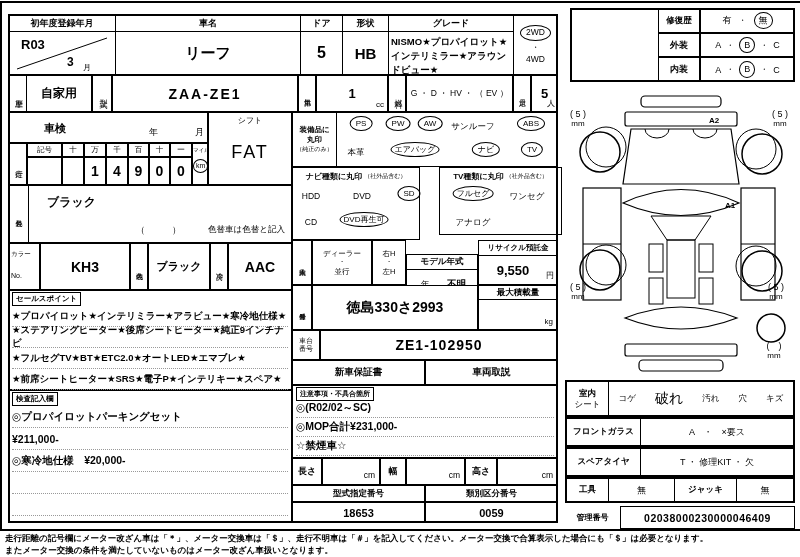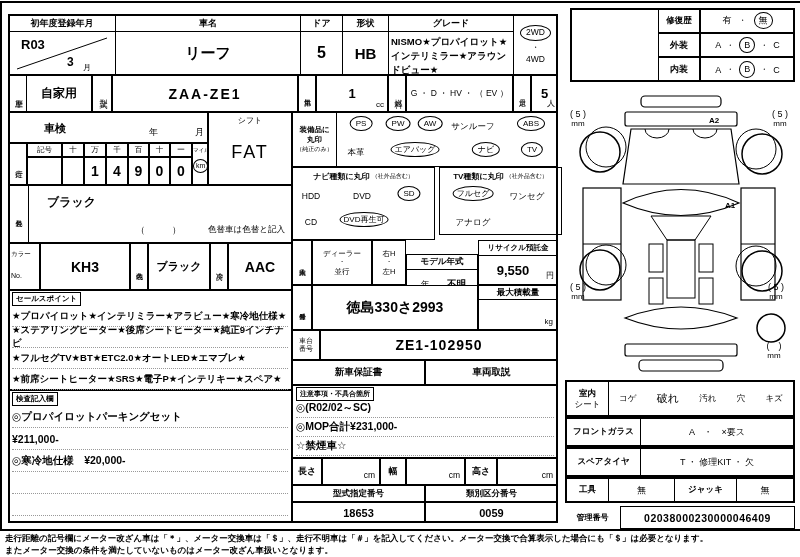--- a/index.html
+++ b/index.html
@@ -136,21 +136,21 @@
   <span class="item circ" style="left:361px;top:116px;font-size:8px">PS</span>
   <span class="item circ" style="left:398px;top:116px;font-size:8px">PW</span>
   <span class="item circ" style="left:430px;top:116px;font-size:8px">AW</span>
   <span class="item" style="left:473px;top:121px;font-size:8.5px">サンルーフ</span>
   <span class="item circ" style="left:531px;top:116px;font-size:8px">ABS</span>
   <span class="item" style="left:356px;top:147px;font-size:8.5px">本革</span>
   <span class="item circ" style="left:415px;top:142px;font-size:8px;padding:2px 3px">エアバッグ</span>
   <span class="item circ" style="left:486px;top:142px;font-size:8px">ナビ</span>
   <span class="item circ" style="left:532px;top:142px;font-size:8px">TV</span>
 
-  <div class="c" style="left:292px;top:167px;width:143px;height:73px">
+  <div class="c" style="left:292px;top:167px;width:128px;height:73px">
     <div class="ctr" style="height:16px;gap:2px">
       <span style="font-size:8px;font-weight:bold">ナビ種類に丸印</span>
       <span style="font-size:6px">（社外品含む）</span>
     </div>
   </div>
   <span class="item" style="left:311px;top:191px;font-size:8.5px">HDD</span>
   <span class="item" style="left:362px;top:191px;font-size:8.5px">DVD</span>
   <span class="item circ" style="left:409px;top:186px;font-size:8px">SD</span>
   <span class="item" style="left:311px;top:217px;font-size:8.5px">CD</span>
   <span class="item circ" style="left:364px;top:212px;font-size:8px;padding:2px 3px">DVD再生可</span>
@@ -376,21 +376,21 @@
     <span style="font-size:8px">mm</span>
   </div>
 
   <div class="c" style="left:565px;top:380px;width:230px;height:37px;border-width:2px">
     <div class="col" style="position:absolute;left:0;top:0;width:42px;height:33px;border-right:1px solid #000;line-height:1.25">
       <span style="font-size:8.5px;font-weight:bold">室内</span>
       <span style="font-size:8.5px;font-weight:normal">シート</span>
     </div>
     <div class="ctr" style="position:absolute;left:42px;top:0;right:0;bottom:0;justify-content:space-around">
       <span style="font-size:8.5px">コゲ</span>
-      <span style="font-size:11px">破れ</span>
+      <span style="font-size:14px">破れ</span>
       <span style="font-size:8.5px">汚れ</span>
       <span style="font-size:8.5px">穴</span>
       <span style="font-size:8.5px">キズ</span>
     </div>
   </div>
   <div class="c" style="left:565px;top:417px;width:230px;height:30px;border-width:2px">
     <div class="ctr" style="position:absolute;left:0;top:0;width:74px;height:26px;border-right:1px solid #000;font-size:8.5px;font-weight:bold">フロントガラス</div>
     <div class="ctr" style="position:absolute;left:74px;top:0;right:0;bottom:0;font-size:9px">A　・　×要ス</div>
   </div>
   <div class="c" style="left:565px;top:447px;width:230px;height:30px;border-width:2px">

